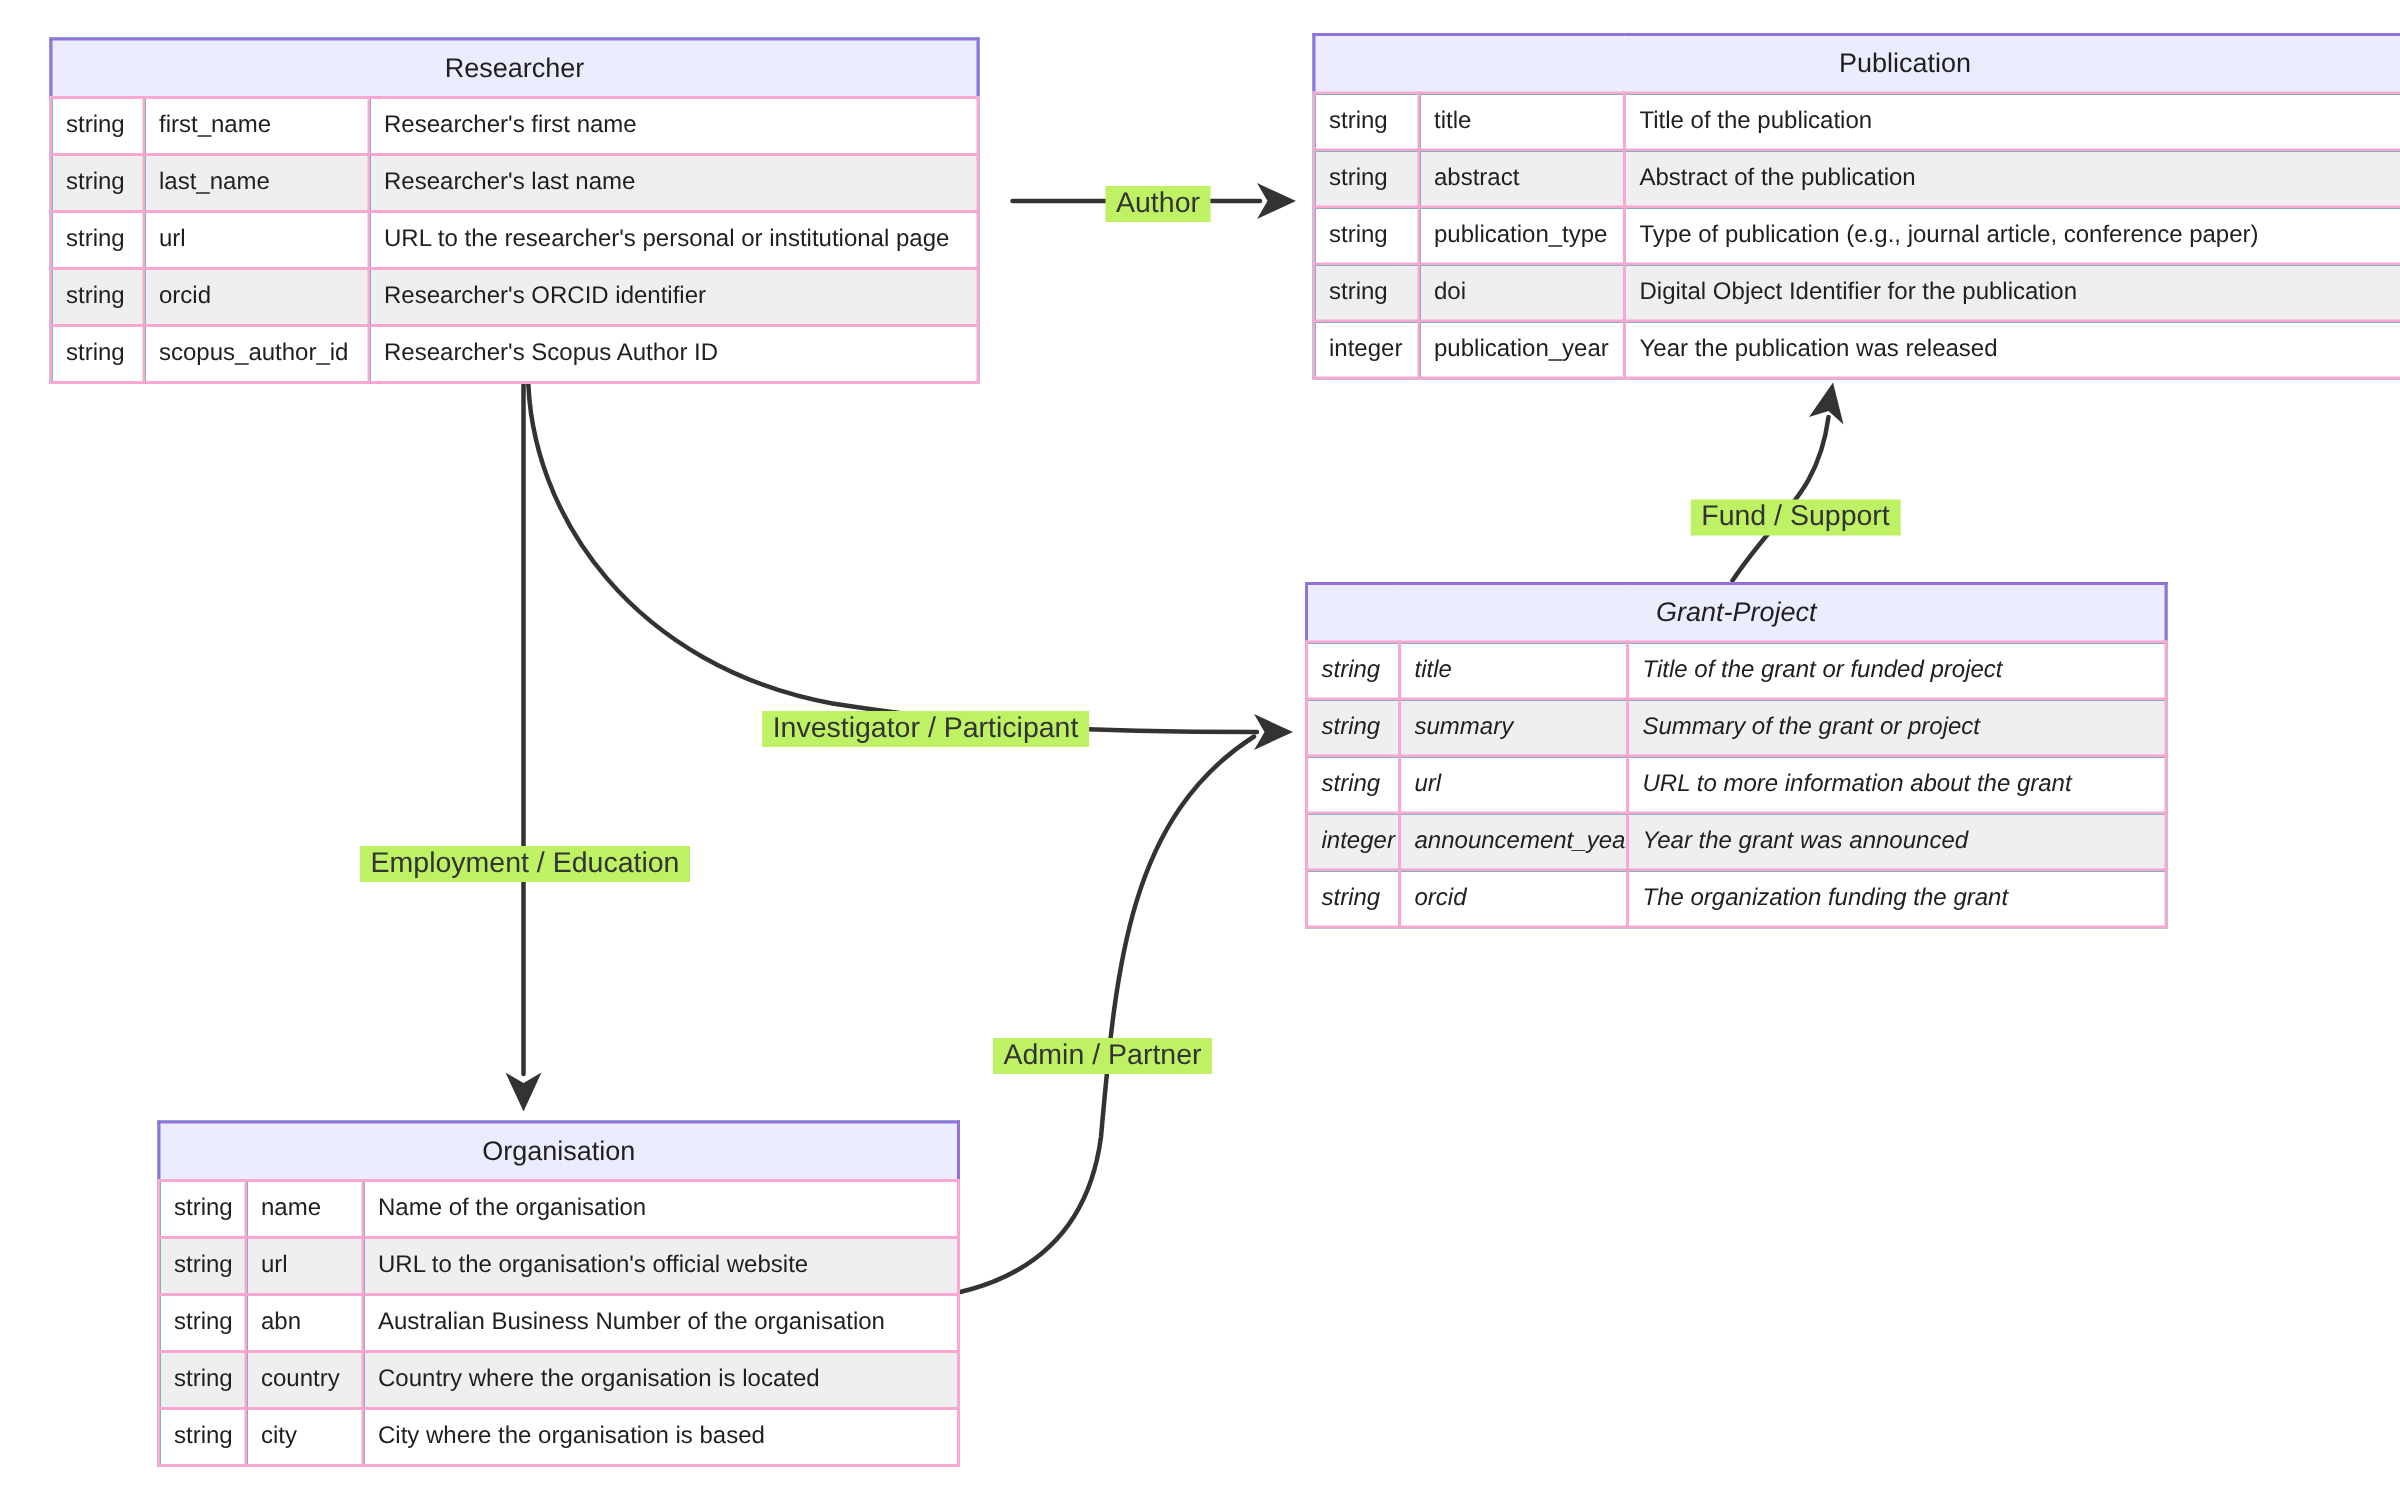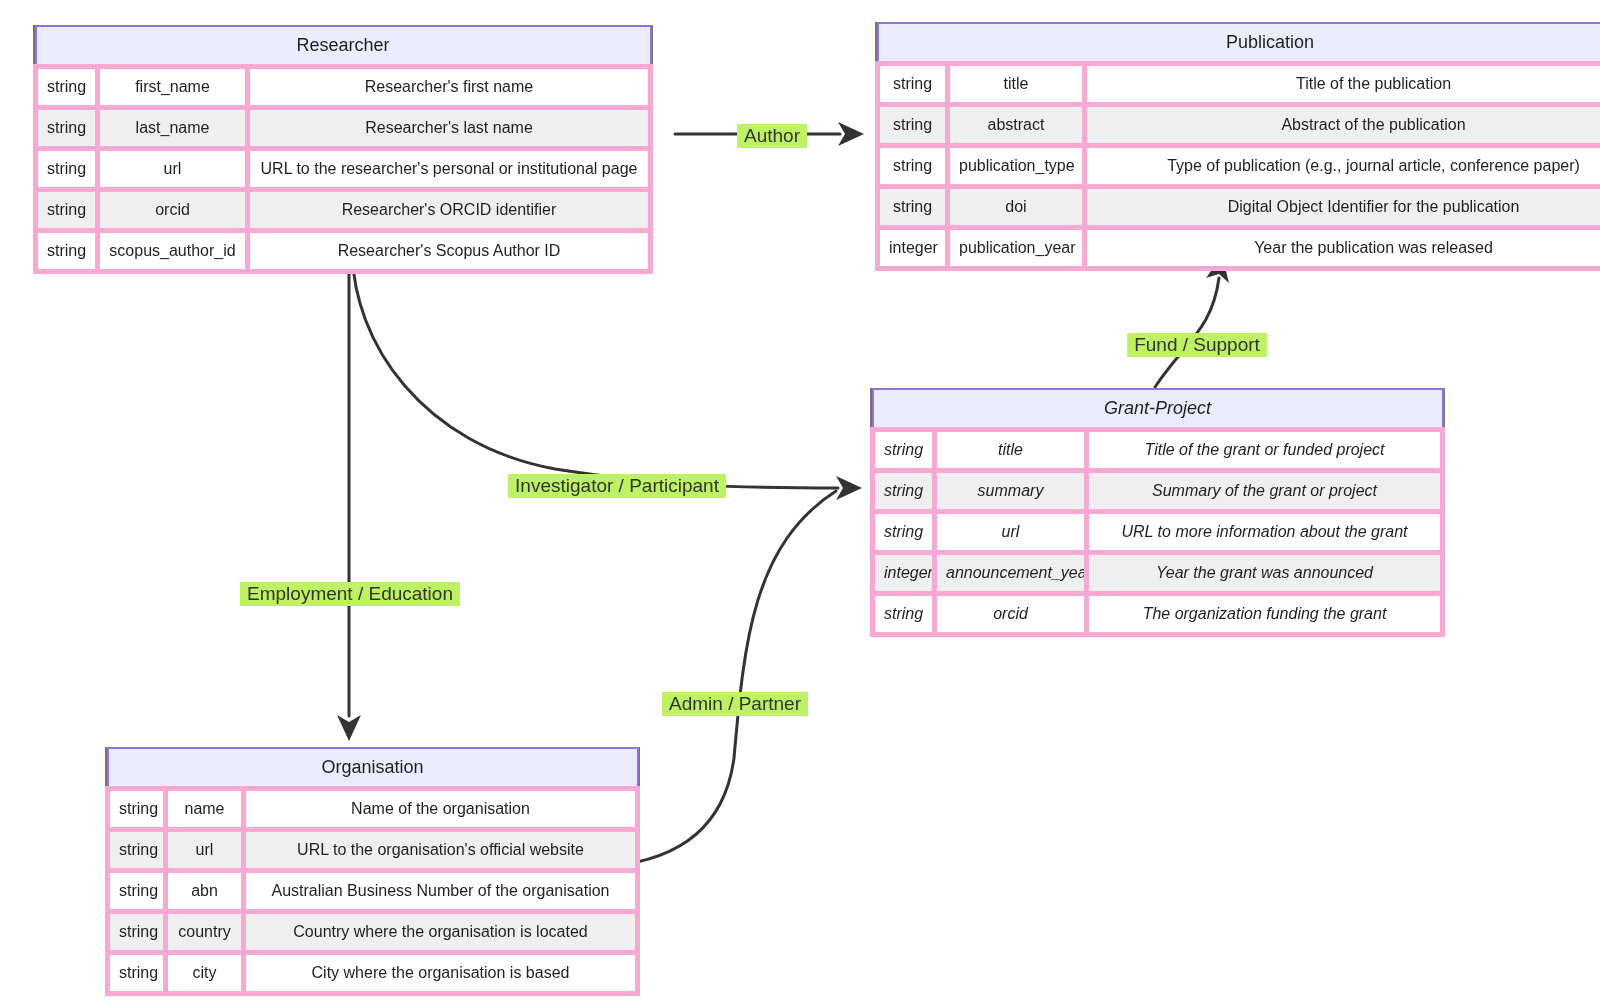--- a/index.html
+++ b/index.html
@@ -6,30 +6,30 @@
   .canvas{
     position:relative;width:1600px;height:1007px;background:#ffffff;
     font-family:"Liberation Sans",sans-serif;overflow:hidden;
   }
   svg.edges{position:absolute;left:0;top:0;width:1600px;height:1007px;}
   svg.edges path{fill:none;stroke:#333333;stroke-width:3;stroke-linecap:round;}
   svg.edges polygon{fill:#333333;stroke:none;}
 
   table.entity{
     position:absolute;border-collapse:collapse;table-layout:fixed;
-    background:#737373;border:2px solid #9370DB;
+    background:#14b8a6;border:2px solid #9370DB;
   }
   table.entity th{
     background:#ECECFF;font-weight:400;font-size:18px;height:37px;
     text-align:center;color:#1f1f1f;border:1px solid #9370DB;padding:0 6px;
   }
   table.entity td{
     height:36px;font-size:16px;padding:0 9px;color:#1f1f1f;
-    white-space:nowrap;overflow:hidden;border:5px solid #f9a8d4;
-    background:#ffffff;vertical-align:middle;text-align:center;
+    white-space:nowrap;overflow:hidden;border:2px solid #f9a8d4;
+    background:#ffffff;vertical-align:middle;
   }
   table.entity tbody tr:nth-child(even) td{background:#efefef;}
 
   .edge-label{
     position:absolute;transform:translate(-50%,-50%);
     background:#bef264;padding:1px 7px;font-size:19px;color:#333333;
     white-space:nowrap;
   }
 </style>
 </head>
@@ -210,16 +210,16 @@
           <td class="c-type">string</td>
           <td class="c-name">city</td>
           <td class="c-desc">City where the organisation is based</td>
         </tr>
       </tbody>
   </table>
 
   <div class="edge-label" style="left:772px;top:136px;">Author</div>
   <div class="edge-label" style="left:1197px;top:320px;margin-top:25px;">Fund / Support</div>
   <div class="edge-label" style="left:617px;top:486px;">Investigator / Participant</div>
-  <div class="edge-label" style="left:350px;top:594px;text-align:center;">Employment / Education</div>
+  <div class="edge-label" style="left:350px;top:576px;text-align:center;">Employment / Education</div>
   <div class="edge-label" style="left:735px;top:704px;">Admin / Partner</div>
 
 </div>
 
 </body></html>

